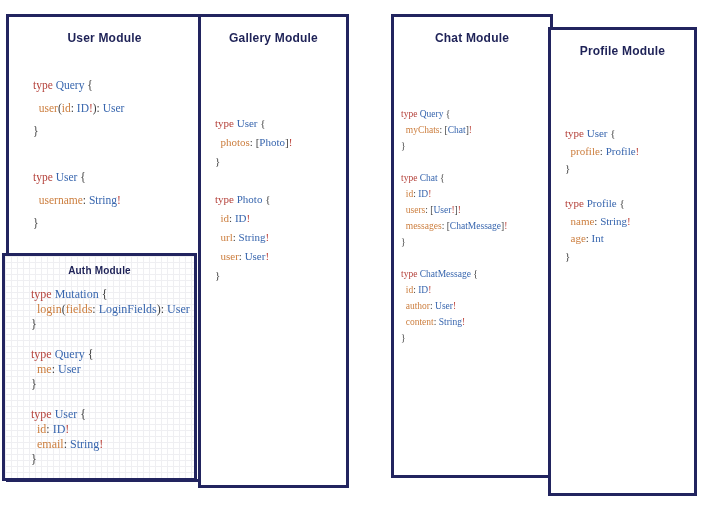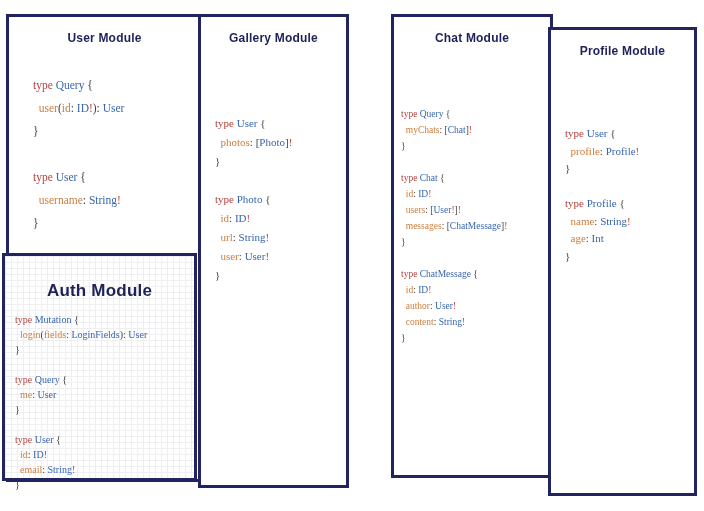--- a/index.html
+++ b/index.html
@@ -21,28 +21,28 @@
                    linear-gradient(90deg, var(--c-grid) 1px, transparent 1px);
                  background-size:6px 6px; background-color:#fff;}
   .panel-gallery{left:198px; top:14px;  width:151px; height:474px;}
   .panel-chat   {left:391px; top:14px;  width:162px; height:464px;}
   .panel-profile{left:548px; top:12px;  width:149px; height:469px;margin-top:15px;}
 
   .panel-title{
     text-align:center; font-weight:bold; color:var(--c-title);
     font-size:12px; letter-spacing:.2px; margin-top:14px;
   }
-  .panel-auth .panel-title{font-size:17px; margin-top:25px;}
+  .panel-auth .panel-title{font-size:10px; margin-top:9px;}
 
   .code{
     font-family:Liberation Serif, serif;
     white-space:pre; color:var(--c-punct);
   }
   .panel-user    .code{margin:29px 0 0 24px; font-size:11.5px; line-height:23px;}
-  .panel-auth    .code{margin:11px 0 0 10px; font-size:10px;  line-height:15px;}
+  .panel-auth    .code{margin:11px 0 0 26px; font-size:12px;  line-height:15px;}
   .panel-gallery .code{margin:69px 0 0 14px; font-size:11px;   line-height:19px;}
   .panel-chat    .code{margin:61px 0 0 7px;  font-size:9.5px;  line-height:16px;}
   .panel-profile .code{margin:67px 0 0 14px; font-size:11px;   line-height:17.5px;}
 
   .tok-kw   {color:var(--c-keyword);}
   .tok-type {color:var(--c-typename);}
   .tok-field{color:var(--c-field);}
   .tok-punct{color:var(--c-punct);}
   .tok-bang {color:var(--c-bang);}
 </style>

